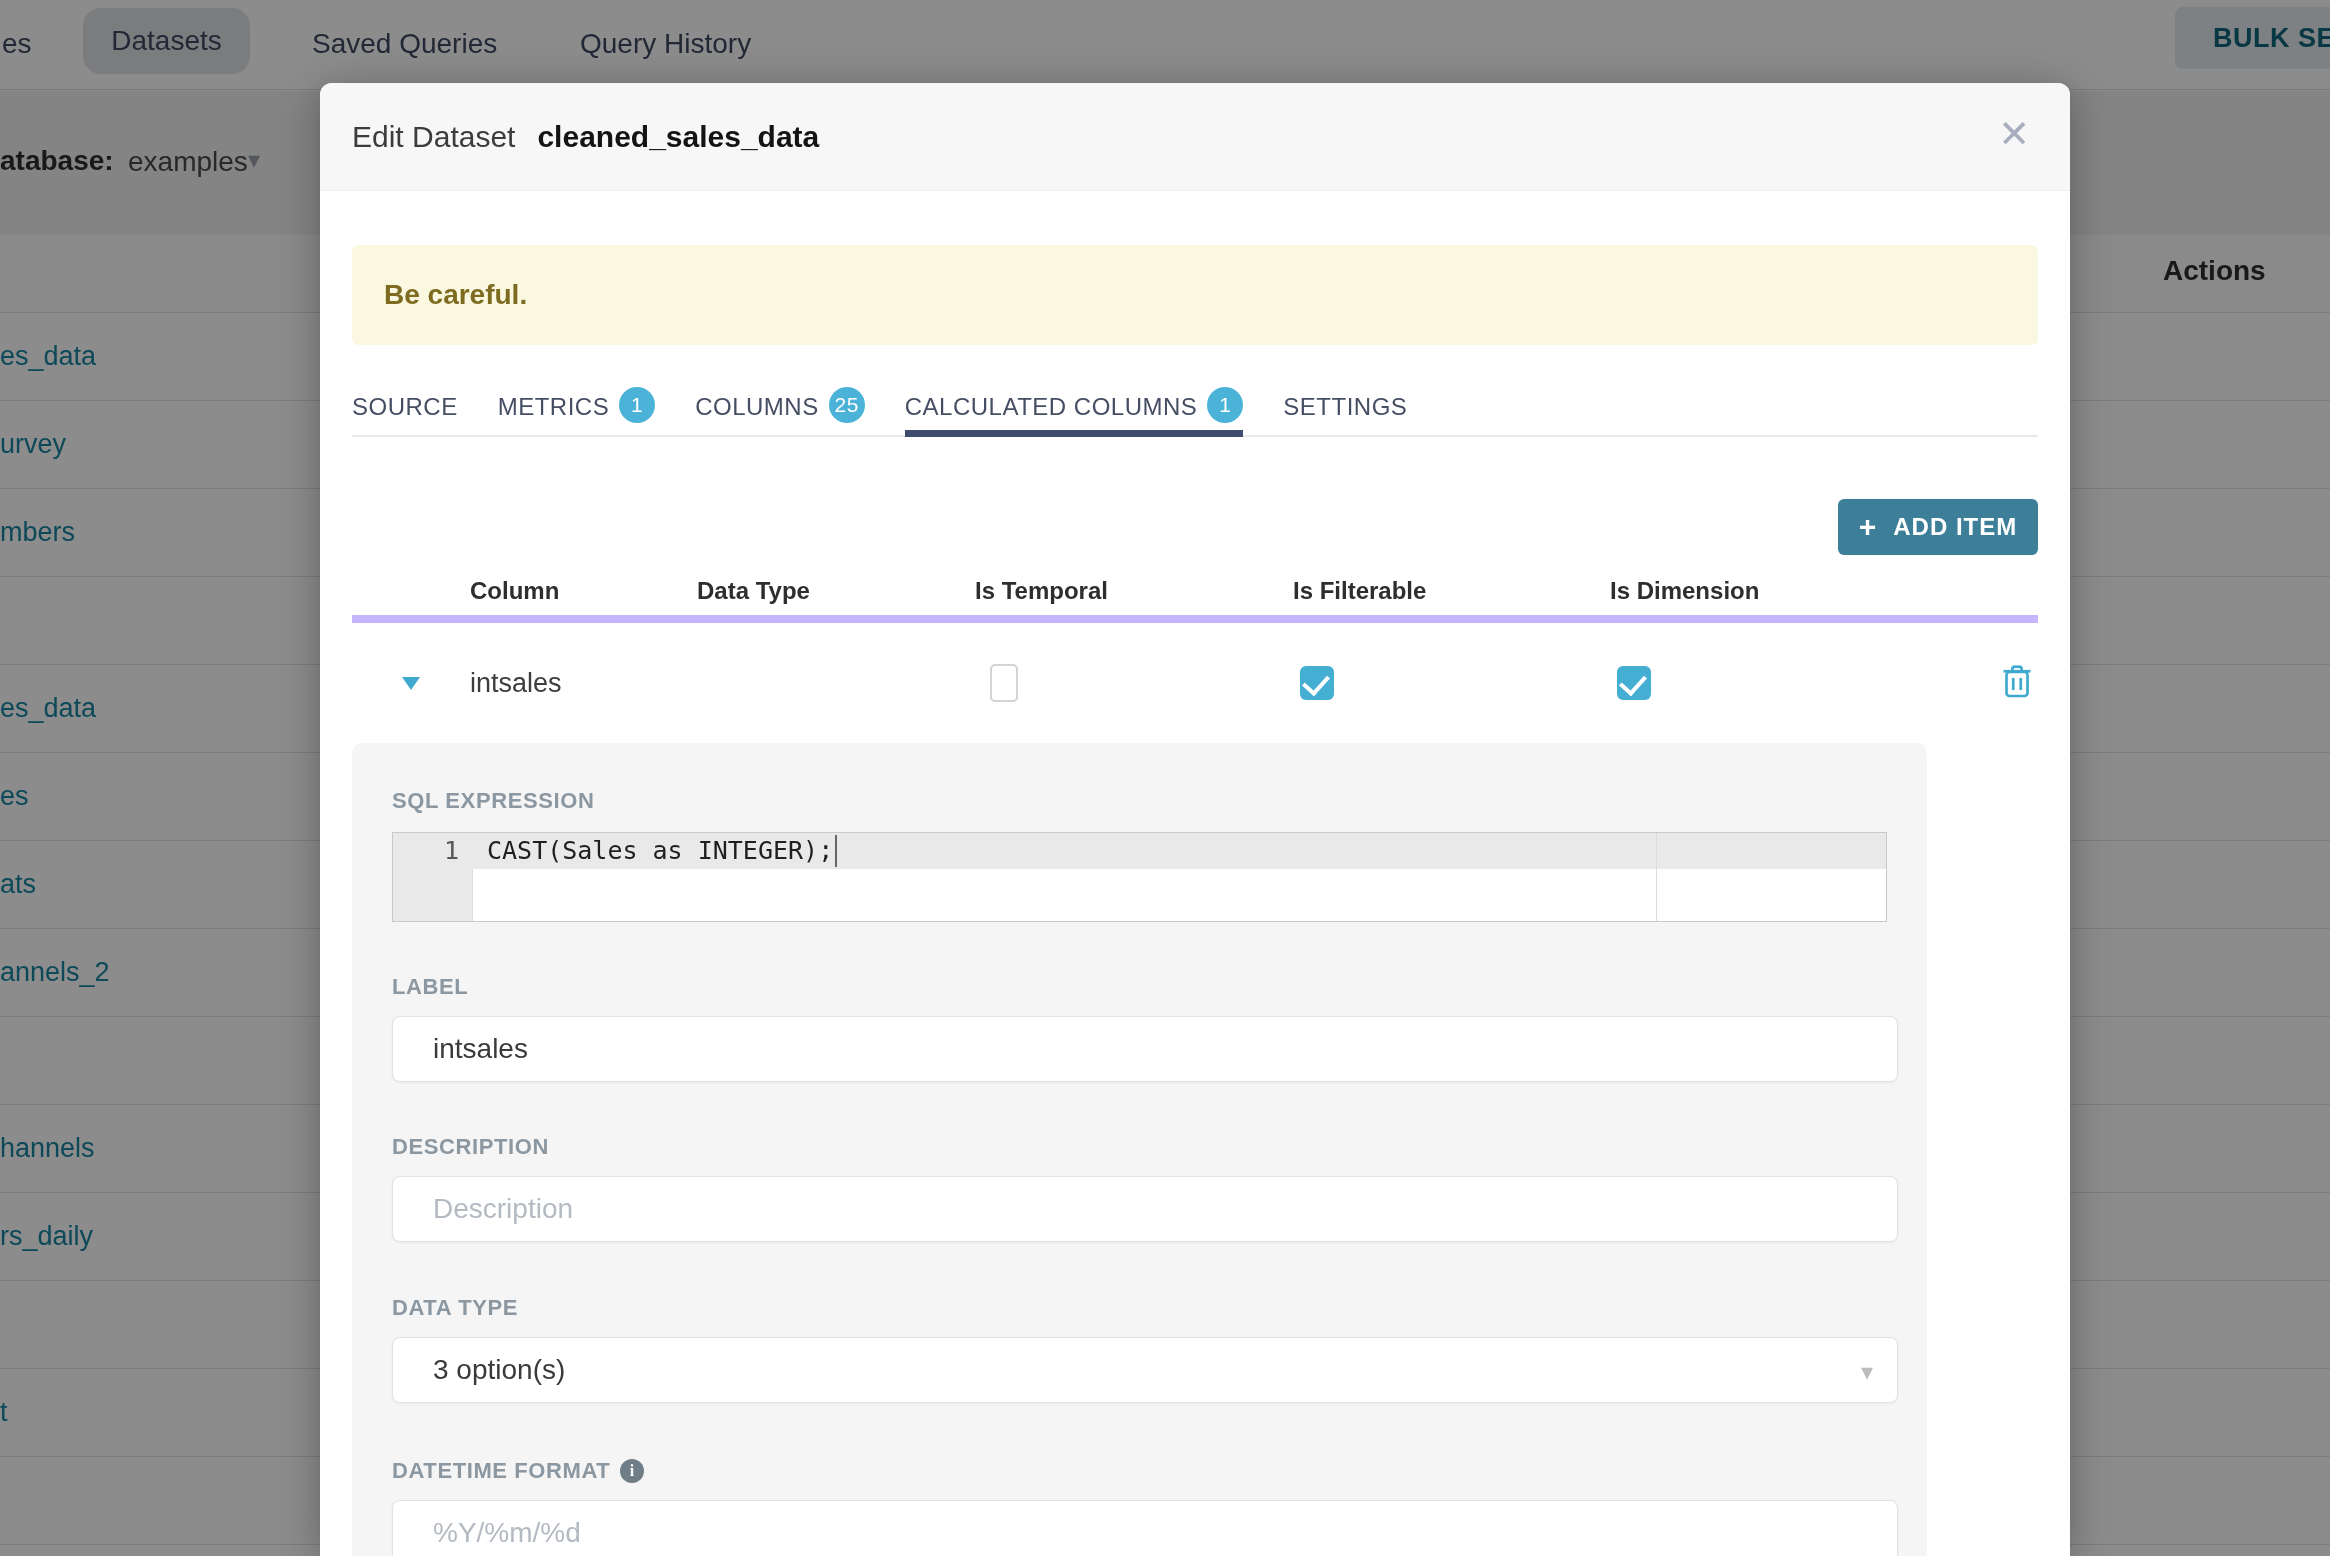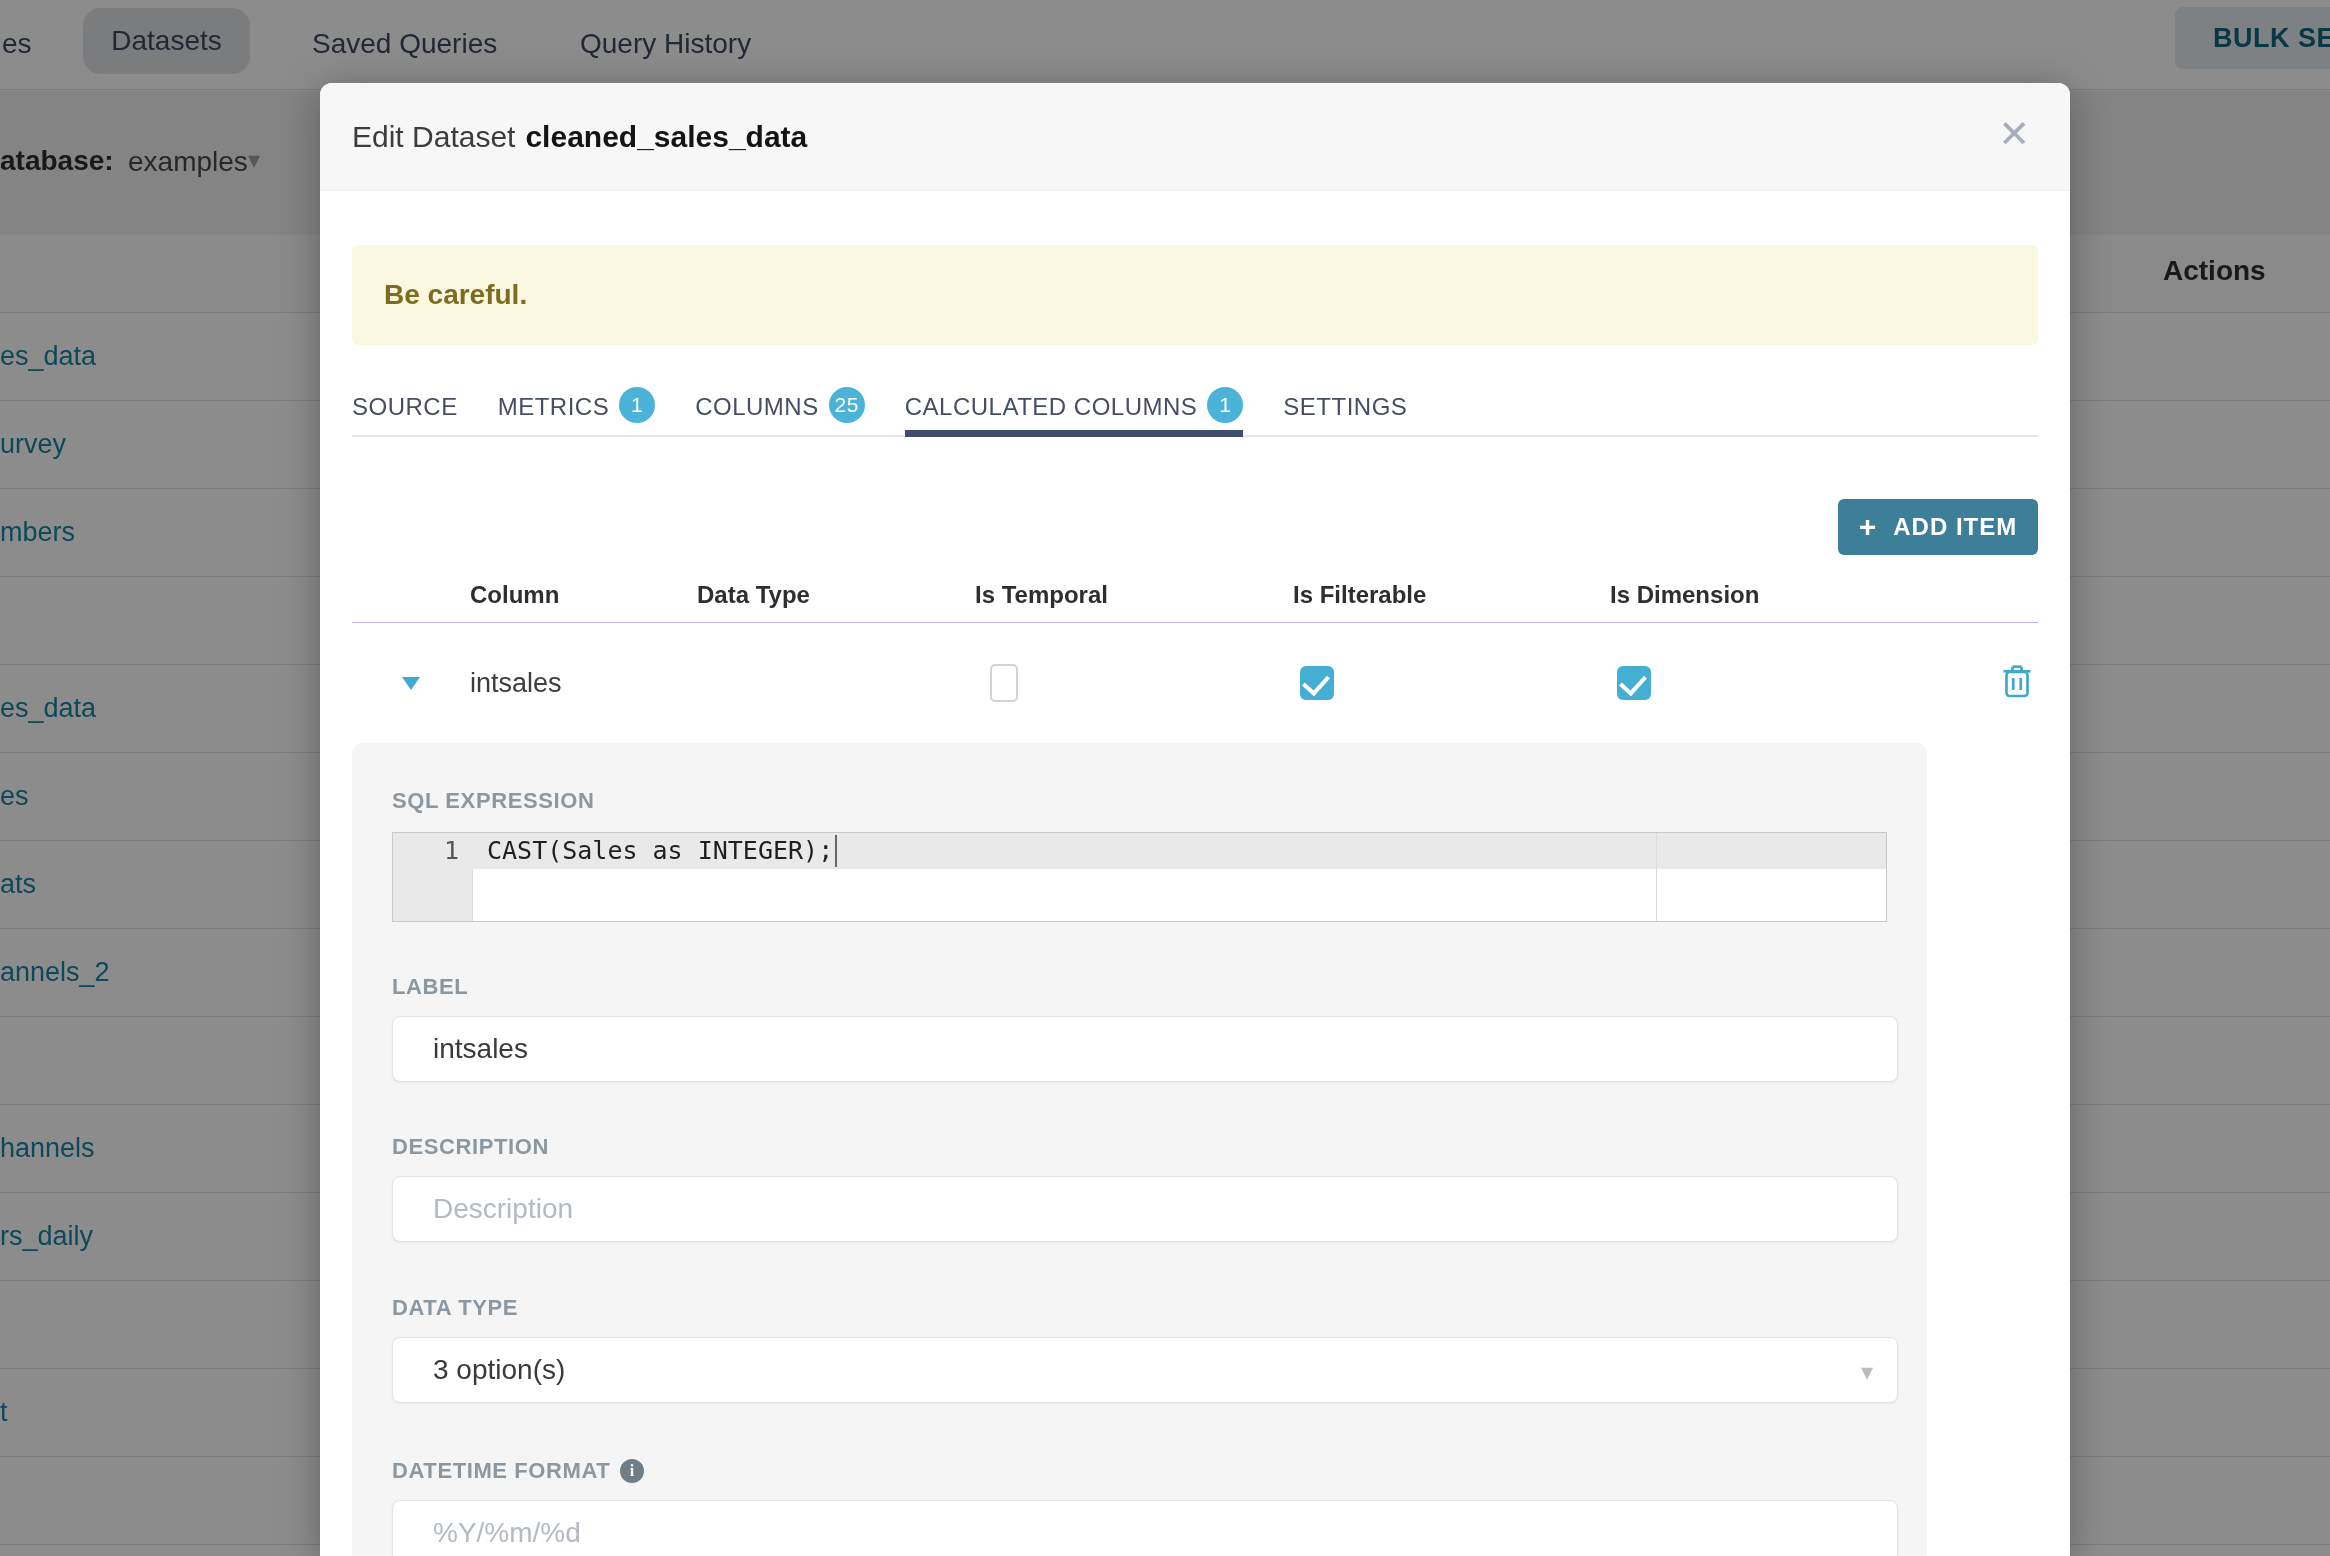--- a/index.html
+++ b/index.html
@@ -27,41 +27,41 @@
   .bg-row a { color:#1985a0; font-size:27px; text-decoration:none; }
 
   .backdrop { position:absolute; inset:0; background:rgba(0,0,0,0.45); z-index:5; }
 
   
   .modal { position:absolute; left:320px; top:83px; width:1750px; height:1473px; background:#fff; z-index:10;
            border-radius:12px 12px 0 0; box-shadow:0 6px 40px rgba(0,0,0,.3); }
   .m-header { height:108px; background:#f7f7f7; border-radius:12px 12px 0 0; border-bottom:1px solid #efefef;
               display:flex; align-items:center; padding-left:32px; position:relative; }
   .m-title { font-size:30px; color:#3c3c3c; }
-  .m-title b { color:#141414; margin-left:10px; }
+  .m-title b { color:#141414; margin-left:22px; }
   .m-close { position:absolute; right:40px; top:32px; font-size:38px; color:#a9aebf; cursor:pointer; line-height:1; }
   .m-body { padding:0 32px; }
 
   .warning { margin-top:54px; height:100px; background:#fbf8e2; border-radius:6px; display:flex; align-items:center;
              padding-left:32px; font-size:28px; color:#7d6c20; }
   .warning b { margin-right:10px; }
 
   .tabs { margin-top:48px; height:44px; display:flex; gap:40px; border-bottom:2px solid #e8e8e8; }
   .tab { position:relative; font-size:24px; color:#454e63; letter-spacing:.5px; display:flex; align-items:flex-start; cursor:pointer; }
   .tab .badge { display:inline-flex; align-items:center; justify-content:center; width:36px; height:36px; border-radius:50%;
                 background:#4cb3d8; color:#fff; font-size:21px; margin-left:10px; margin-top:-6px; }
   .tab.active::after { content:""; position:absolute; left:0; right:0; bottom:-2px; height:7px; background:#3f4c6e; }
 
   .add-wrap { margin-top:62px; display:flex; justify-content:flex-end; }
   .add-btn { width:200px; height:56px; background:#3d7e98; border-radius:6px; color:#fff; font-weight:bold; font-size:24px;
              letter-spacing:1px; display:flex; align-items:center; justify-content:center; cursor:pointer; }
   .add-btn .plus { font-size:30px; margin-right:16px; font-weight:bold; }
 
   .ct-head, .ct-row { display:grid; grid-template-columns:118px 227px 278px 318px 317px 392px 1fr; align-items:center; }
-  .ct-head { margin-top:12px; height:56px; border-bottom:1px solid #c4b5fd; }
+  .ct-head { margin-top:12px; height:56px; border-bottom:8px solid #c4b5fd; }
   .ct-head div { font-size:24px; font-weight:bold; color:#2e2e2e; }
   .ct-row { height:120px; }
   .caret-down { width:0; height:0; border-left:9px solid transparent; border-right:9px solid transparent;
                 border-top:13px solid #3fa9cf; margin-left:50px; cursor:pointer; }
   .col-name { font-size:27px; color:#3d3d3d; }
   .cb { width:34px; height:34px; border-radius:6px; margin-left:7px; cursor:pointer; }
   .cb.un { width:28px; height:38px; background:#fff; border:2px solid #d4d4d4; border-radius:5px; margin-left:15px; }
   .cb.checked { background:#45aed3; position:relative; }
   .cb.checked::after { content:""; position:absolute; left:8px; top:4px; width:12px; height:20px;
                        border:solid #fff; border-width:0 4px 4px 0; transform:rotate(42deg); }

